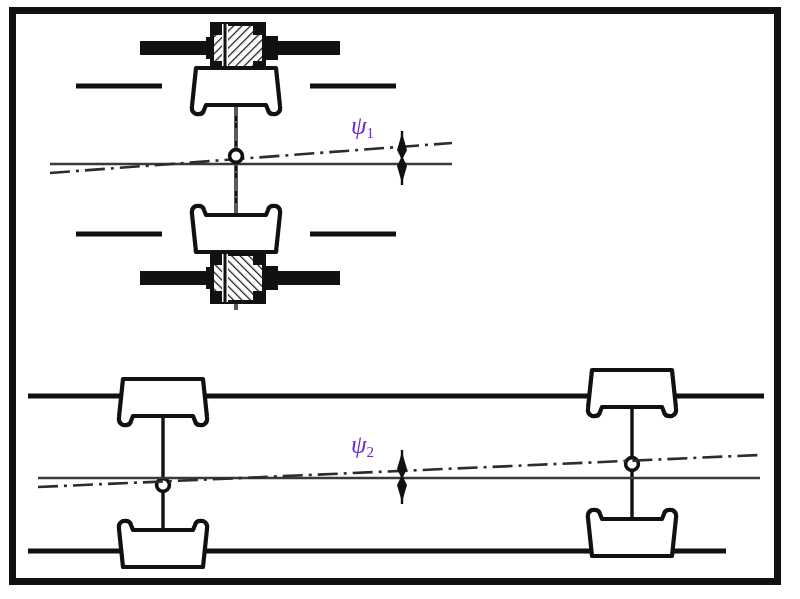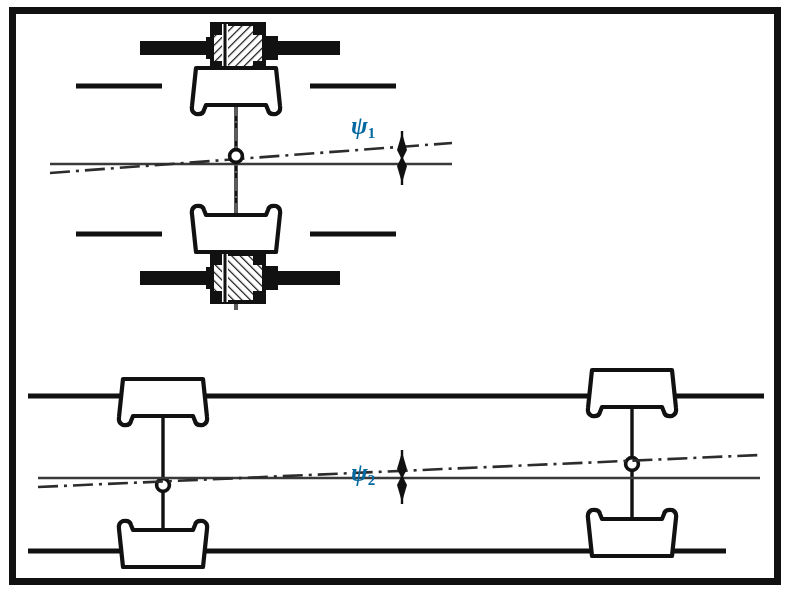--- a/index.html
+++ b/index.html
@@ -4,25 +4,25 @@
 <title>Wheelset Yaw Angle Diagram</title>
 <style>
   html,body{margin:0;padding:0;background:#ffffff;}
   body{width:800px;height:599px;overflow:hidden;
        font-family:"Liberation Serif",serif;}
   #stage{position:relative;width:800px;height:599px;background:#ffffff;}
   #frame{position:absolute;left:9px;top:7px;width:772px;height:578px;
          border:7px solid #111111;box-sizing:border-box;background:#ffffff;}
   svg#art{position:absolute;left:0;top:0;width:800px;height:599px;}
   .lbl{position:absolute;font-family:"Liberation Serif",serif;
-       font-weight:bold;color:#0369a1;white-space:nowrap;line-height:1;}
+       font-weight:normal;color:#6d28d9;white-space:nowrap;line-height:1;}
   .lbl .psi{font-size:25px;font-style:italic;}
   .lbl .sub{font-size:15px;vertical-align:-0.28em;margin-left:0px;}
   #psi1-label{left:351px;top:113px;}
-  #psi2-label{left:351px;top:460px;}
+  #psi2-label{left:351px;top:432px;}
 </style>
 </head>
 <body>
 
 <div id="stage">
 
   <div id="frame"></div>
 
   <svg id="art" viewBox="0 0 800 599">
     <defs>

